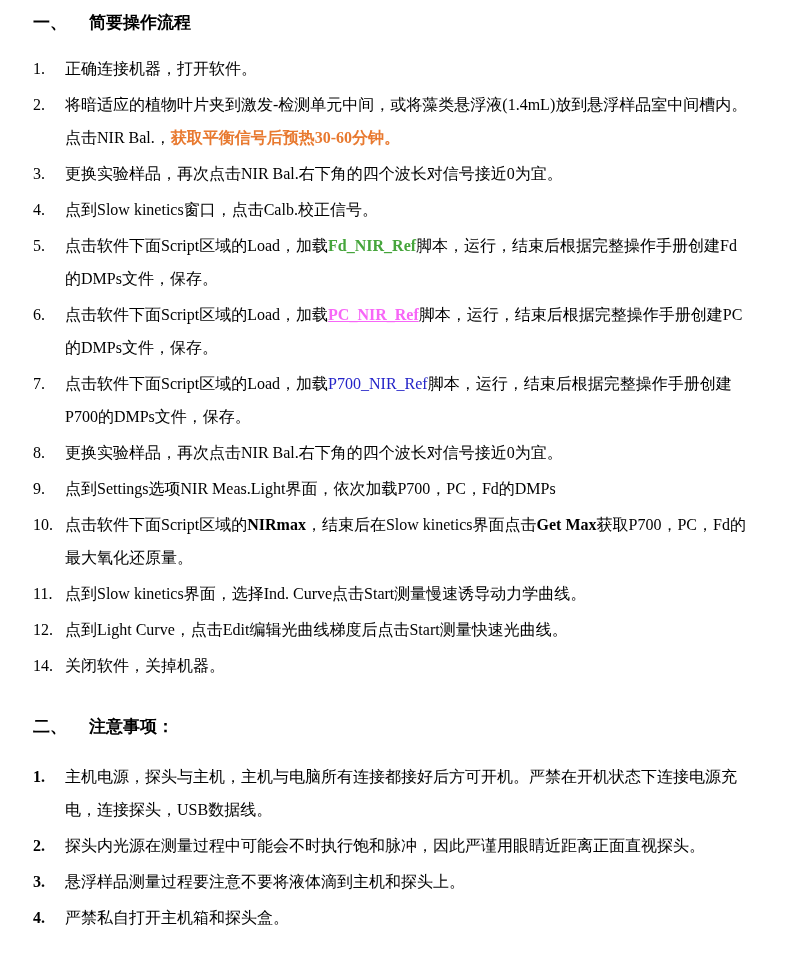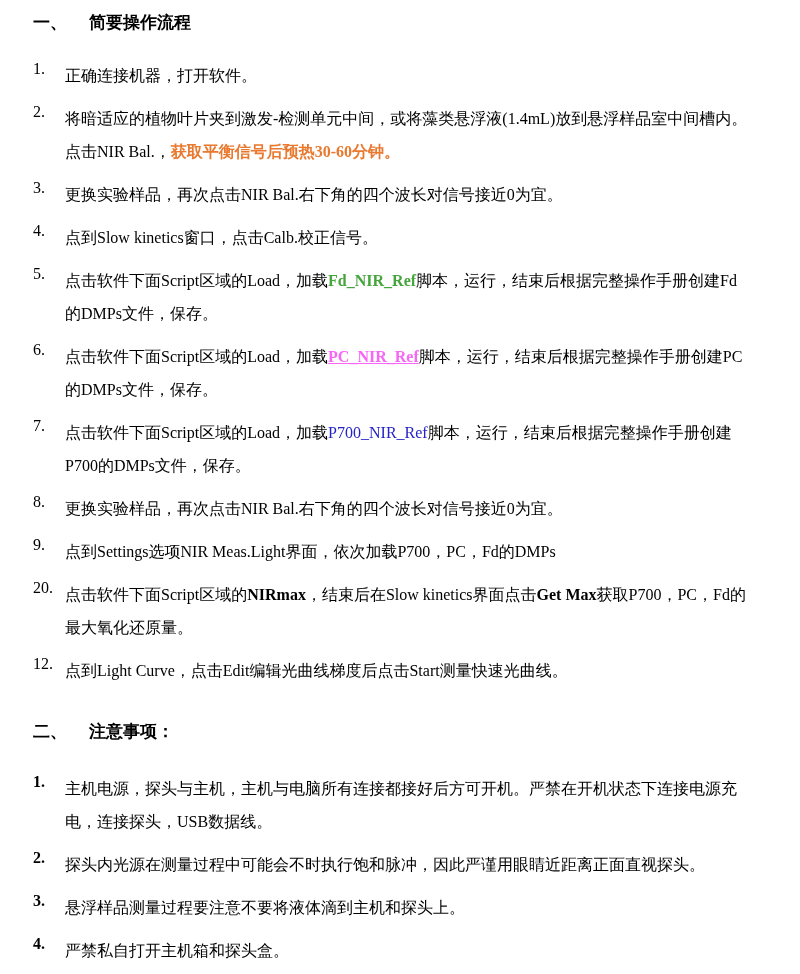--- a/index.html
+++ b/index.html
@@ -47,21 +47,20 @@
   .num {
     flex: 0 0 32px;
   }
   .num.b {
     font-weight: 700;
   }
   .txt {
     flex: 1;
     max-width: 707px;
     white-space: pre-wrap;
-    margin-top: 7px;
   }
   .seg-bold    { font-weight: 700; }
   .seg-orange  { color: var(--c-orange);  font-weight: 700; }
   .seg-green   { color: var(--c-green);   font-weight: 700; }
   .seg-magenta { color: var(--c-magenta); font-weight: 700; text-decoration: underline; }
   .seg-blue    { color: var(--c-blue);    font-weight: 400; }
 </style>
 </head>
 <body>
 
@@ -107,27 +106,35 @@
         </div>
         <div class="item">
           <span class="num">8.</span>
           <span class="txt"><span>更换实验样品，再次点击NIR Bal.右下角的四个波长对信号接近0为宜。</span></span>
         </div>
         <div class="item">
           <span class="num">9.</span>
           <span class="txt"><span>点到Settings选项NIR Meas.Light界面，依次加载P700，PC，Fd的DMPs</span></span>
         </div>
         <div class="item">
-          <span class="num">20.</span>
+          <span class="num">10.</span>
           <span class="txt"><span>点击软件下面Script区域的</span><span class="seg-bold">NIRmax</span><span>，结束后在Slow kinetics界面点击</span><span class="seg-bold">Get Max</span><span>获取P700，PC，Fd的
 最大氧化还原量。</span></span>
         </div>
         <div class="item">
+          <span class="num">11.</span>
+          <span class="txt"><span>点到Slow kinetics界面，选择Ind. Curve点击Start测量慢速诱导动力学曲线。</span></span>
+        </div>
+        <div class="item">
           <span class="num">12.</span>
           <span class="txt"><span>点到Light Curve，点击Edit编辑光曲线梯度后点击Start测量快速光曲线。</span></span>
+        </div>
+        <div class="item">
+          <span class="num">14.</span>
+          <span class="txt"><span>关闭软件，关掉机器。</span></span>
         </div>
       </div>
   </div>
 
   <div class="section section-precautions">
     <div class="heading">
       <span class="hnum">二、</span>
       <span class="htitle">注意事项：</span>
     </div>
     <div class="items">

